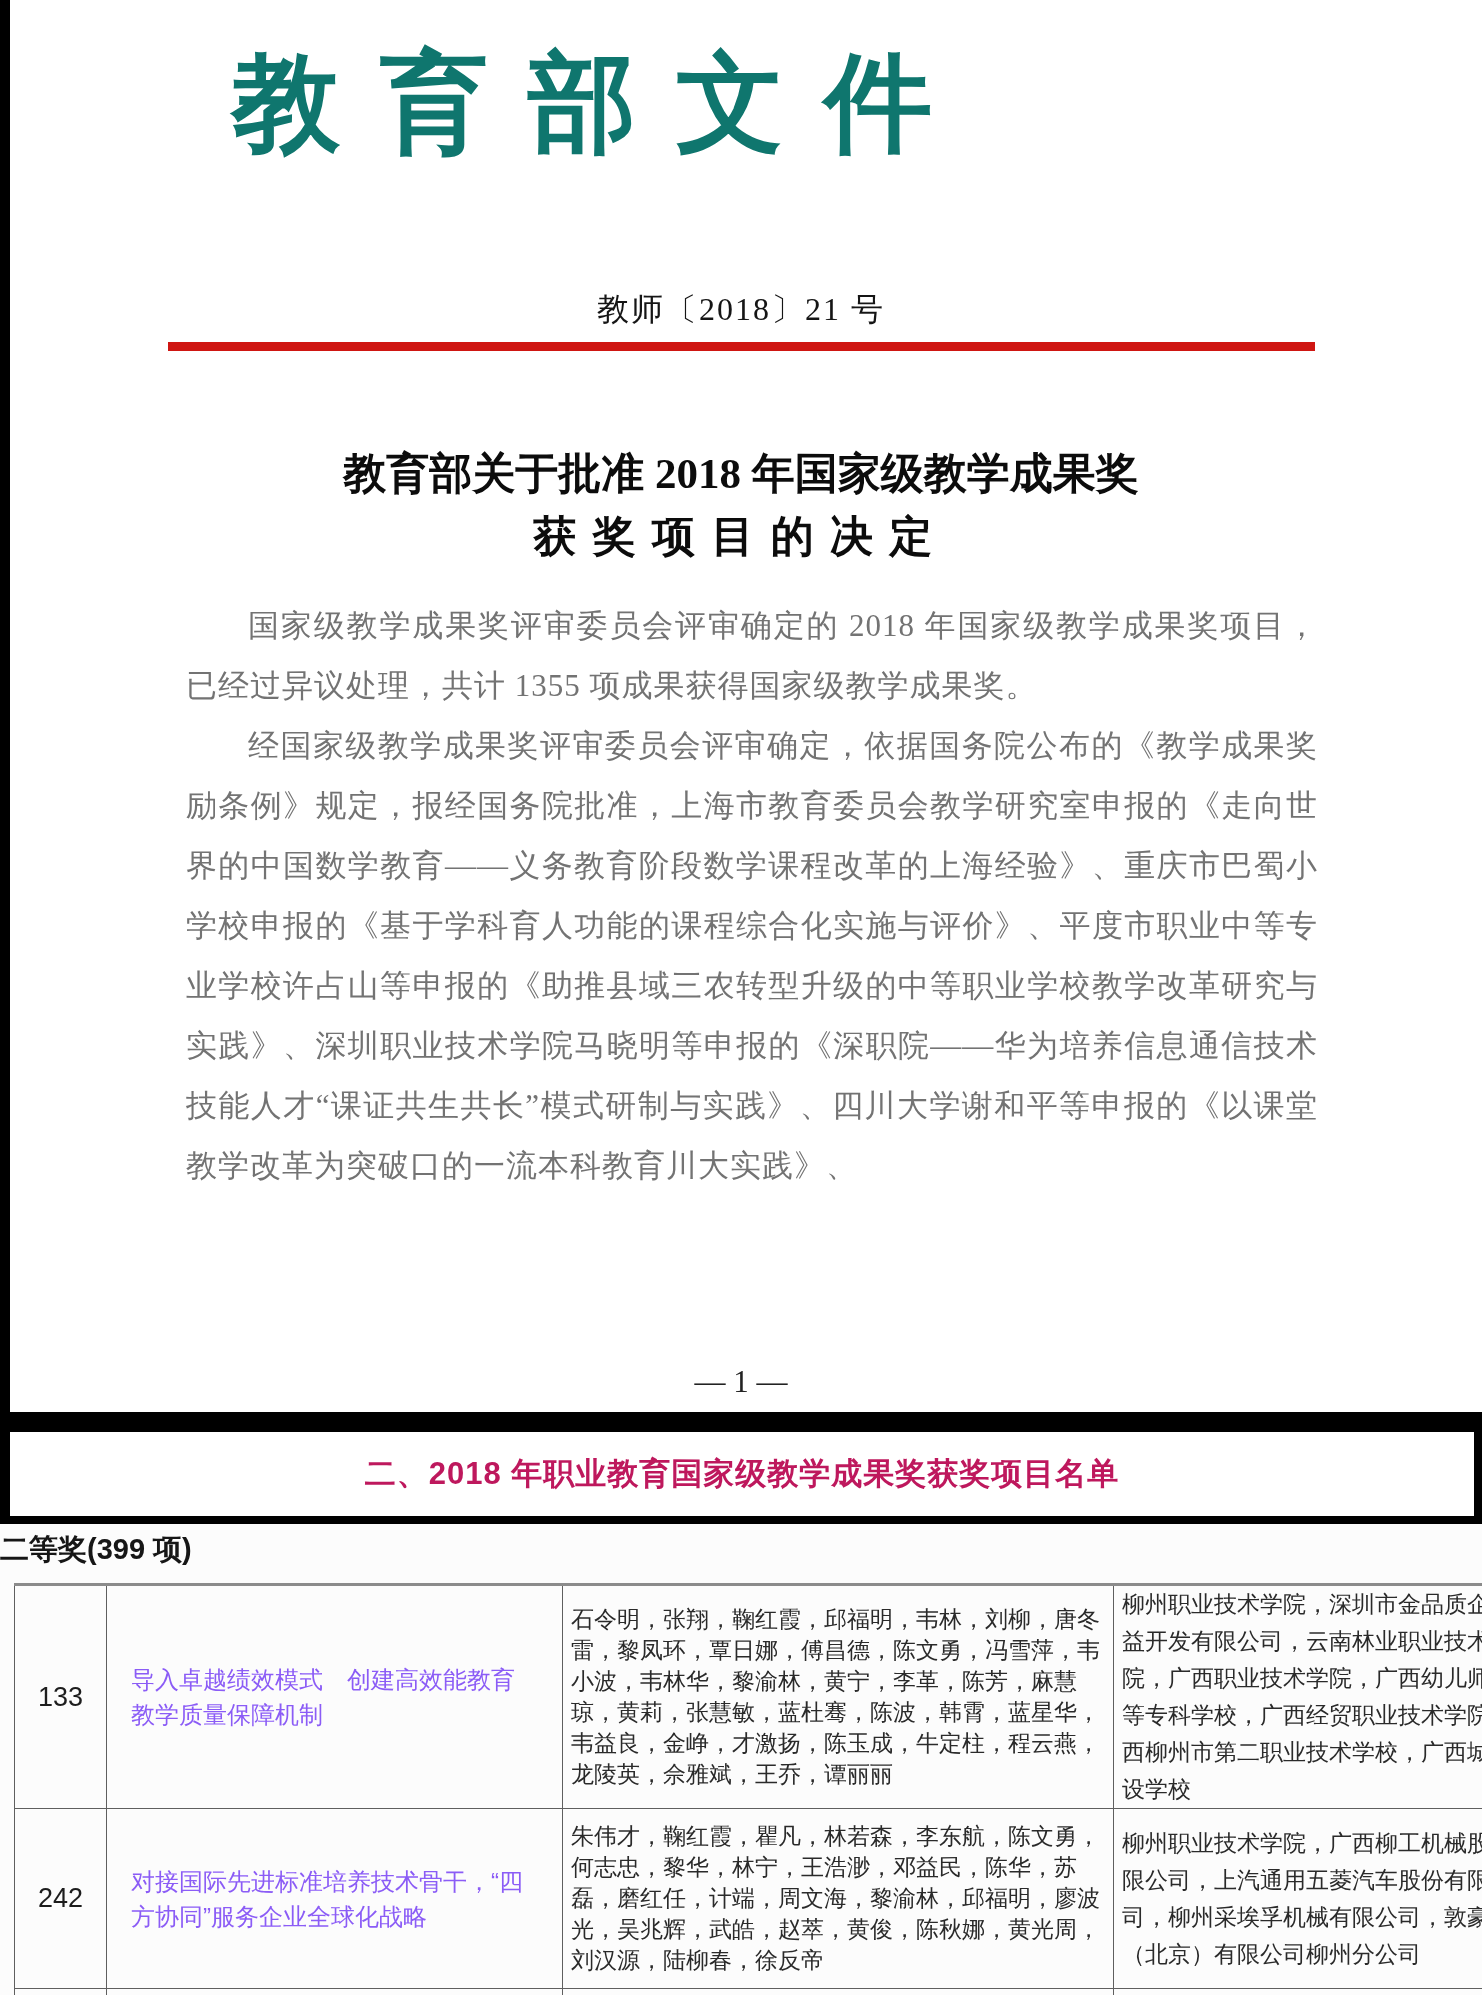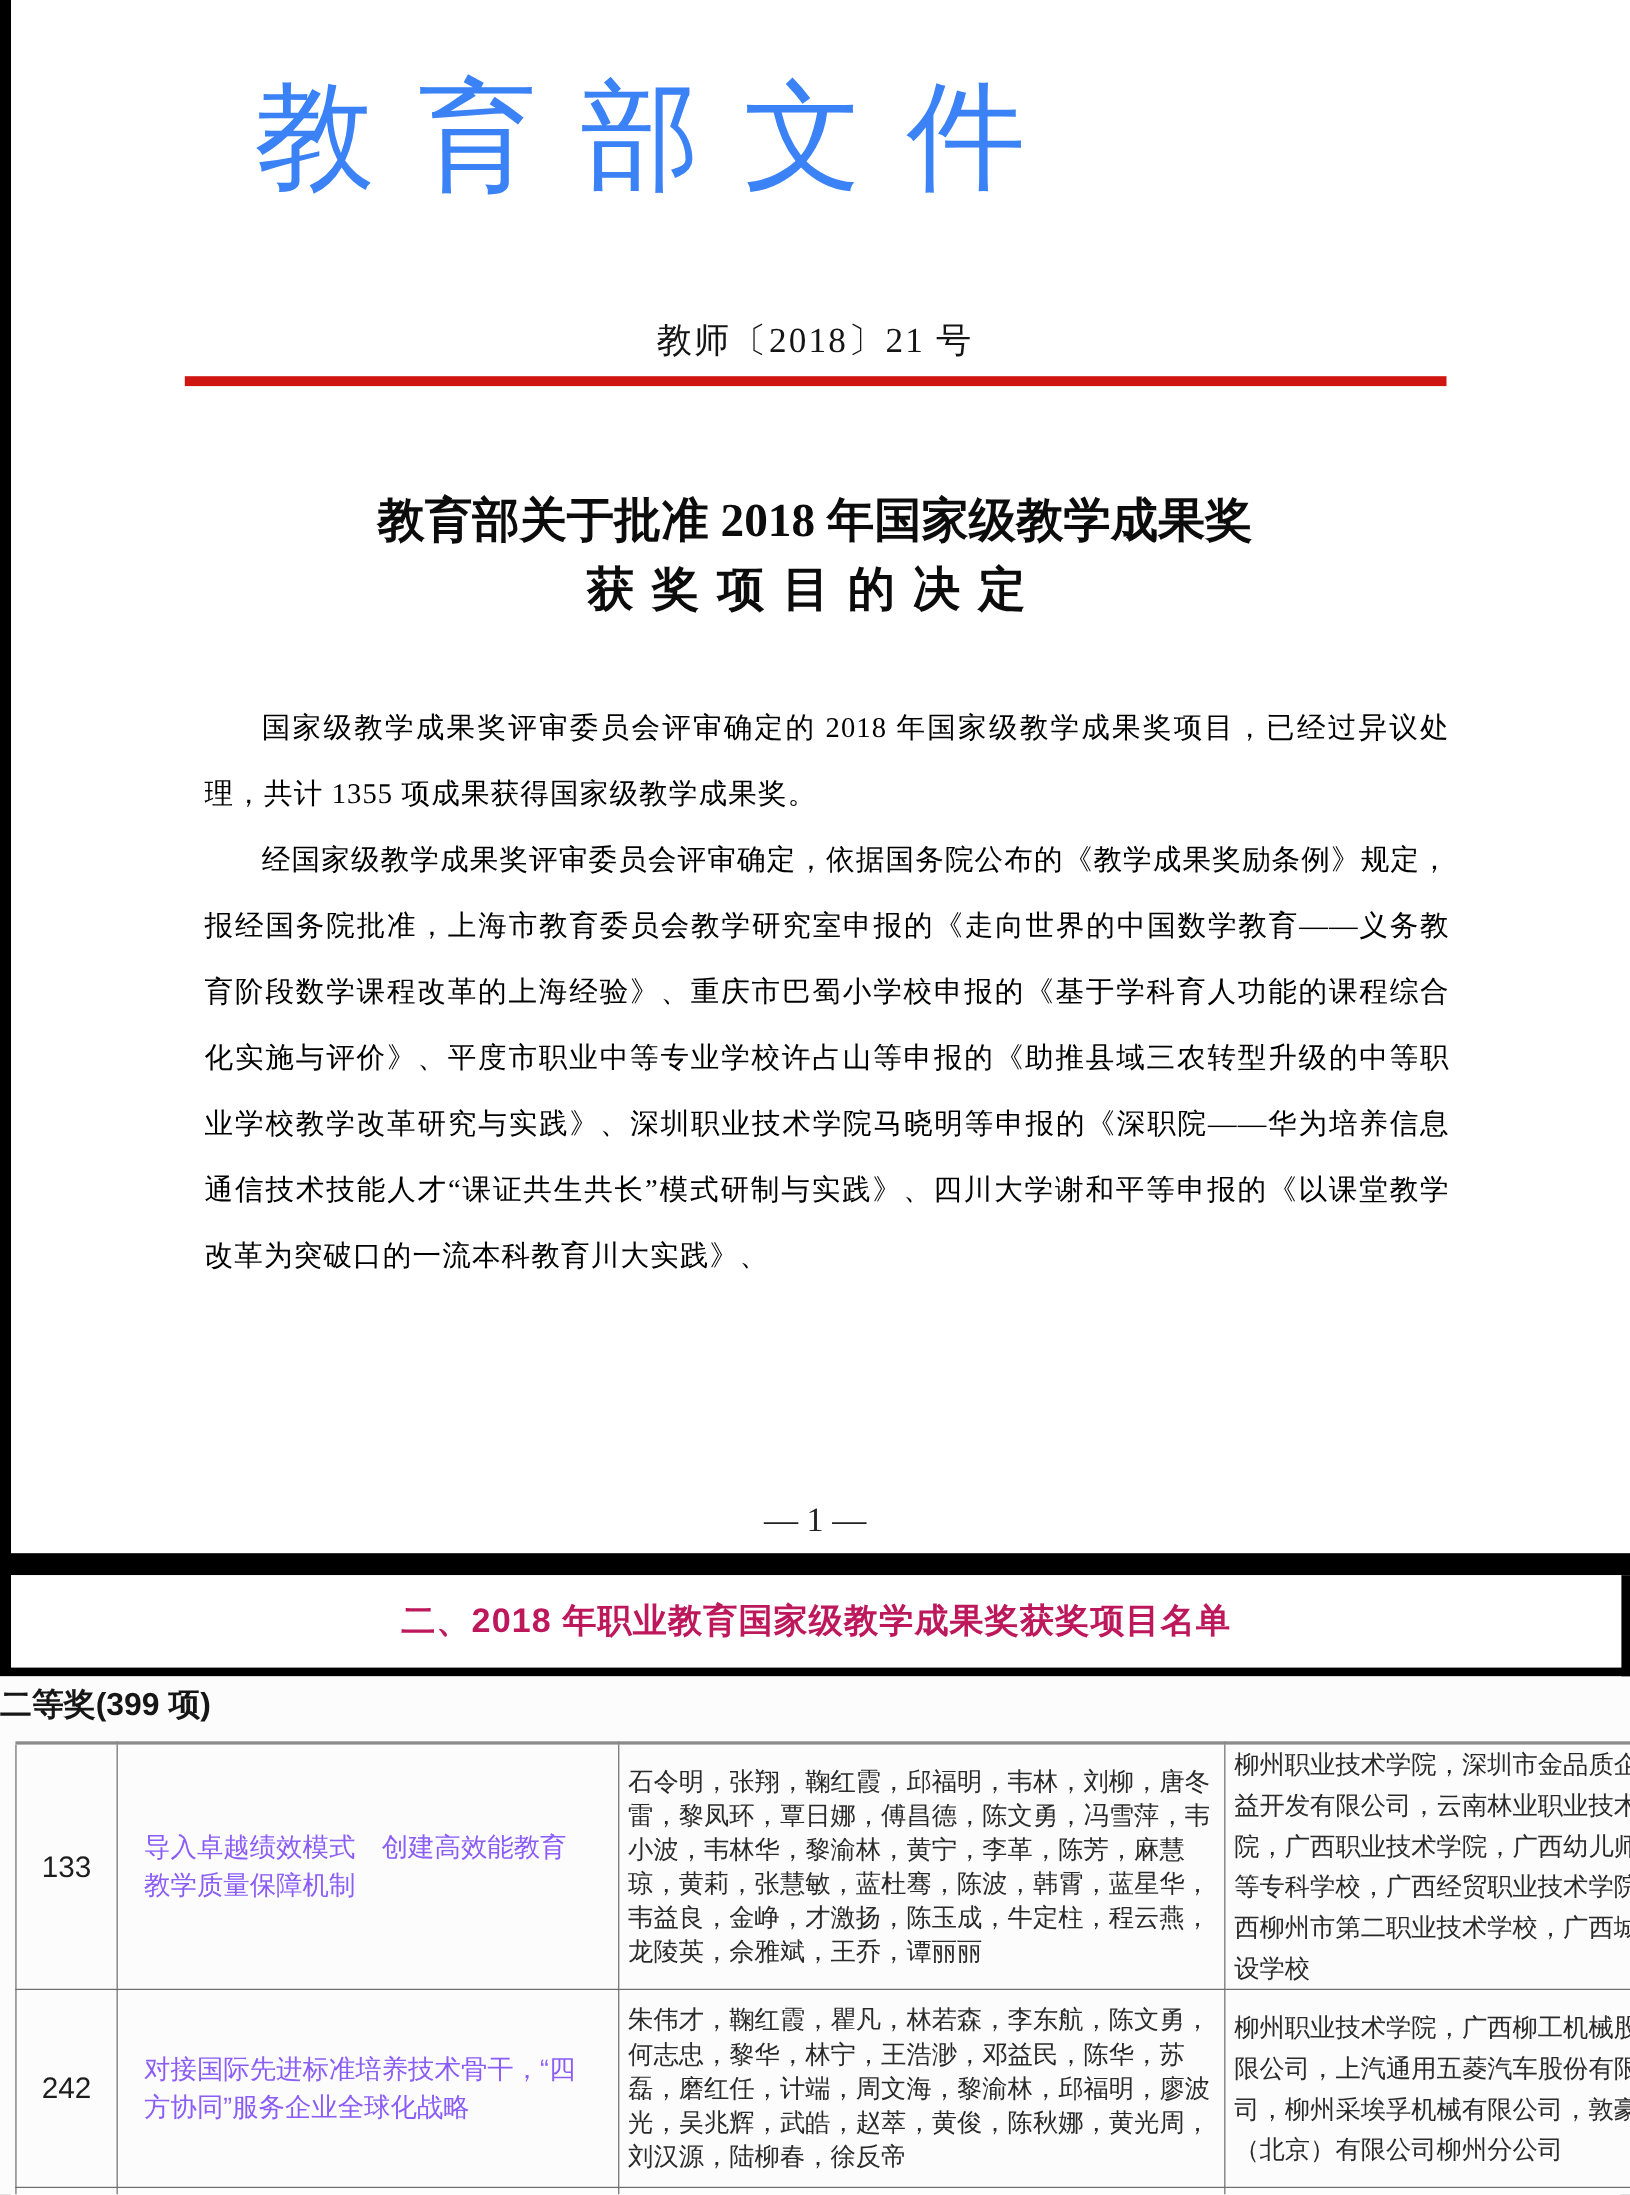--- a/index.html
+++ b/index.html
@@ -1,31 +1,31 @@
 <!DOCTYPE html>
 <html><head>
 <meta charset="utf-8">
 <style>
   html,body{margin:0;padding:0;background:#ffffff;}
   .stage{position:relative;width:1482px;height:1995px;background:#ffffff;overflow:hidden;
          font-family:"Liberation Serif","DejaVu Serif",serif;color:#111;}
   .edge{position:absolute;background:#000;}
   
   .page{position:absolute;left:0;top:0;width:1482px;height:1412px;background:#ffffff;}
-  .masthead{position:absolute;left:232px;top:46px;width:1000px;height:160px;
-            color:#3b82f6;font-weight:normal;font-size:108px;line-height:160px;
+  .masthead{position:absolute;left:232px;top:24px;width:1000px;height:160px;
+            color:#0f766e;font-weight:bold;font-size:108px;line-height:160px;
             letter-spacing:40px;white-space:nowrap;}
   .docnum{position:absolute;left:0;top:288px;width:1482px;text-align:center;
           font-size:32px;letter-spacing:2px;color:#151515;}
   .redline{position:absolute;left:168px;top:342px;width:1147px;height:9px;background:#cf1612;}
   .doctitle{position:absolute;left:76px;top:442px;width:1330px;text-align:center;
             font-weight:bold;font-size:43px;line-height:63px;color:#0c0c0c;}
   .doctitle .t2{letter-spacing:0.38em;}
-  .bodytext{position:absolute;left:186px;top:632px;width:1132px;
-            font-size:26px;line-height:60px;text-align:justify;color:#000000;letter-spacing:1px;}
+  .bodytext{position:absolute;left:186px;top:596px;width:1132px;
+            font-size:31px;line-height:60px;text-align:justify;color:#737373;letter-spacing:1px;}
   .bodytext p{margin:0;text-indent:2em;}
   .pageno{position:absolute;left:0;top:1364px;width:1482px;text-align:center;
           font-size:31px;color:#222;}
   
   .band{position:absolute;left:0;width:1482px;background:#000;}
   .band1{top:1412px;height:20px;}
   .sectionbox{position:absolute;left:10px;top:1432px;width:1464px;height:84px;background:#ffffff;
               display:flex;align-items:center;justify-content:center;}
   .sectionbox .h{font-family:"Liberation Sans","DejaVu Sans",sans-serif;
                  font-weight:bold;font-size:31px;color:#be185d;letter-spacing:1px;}

